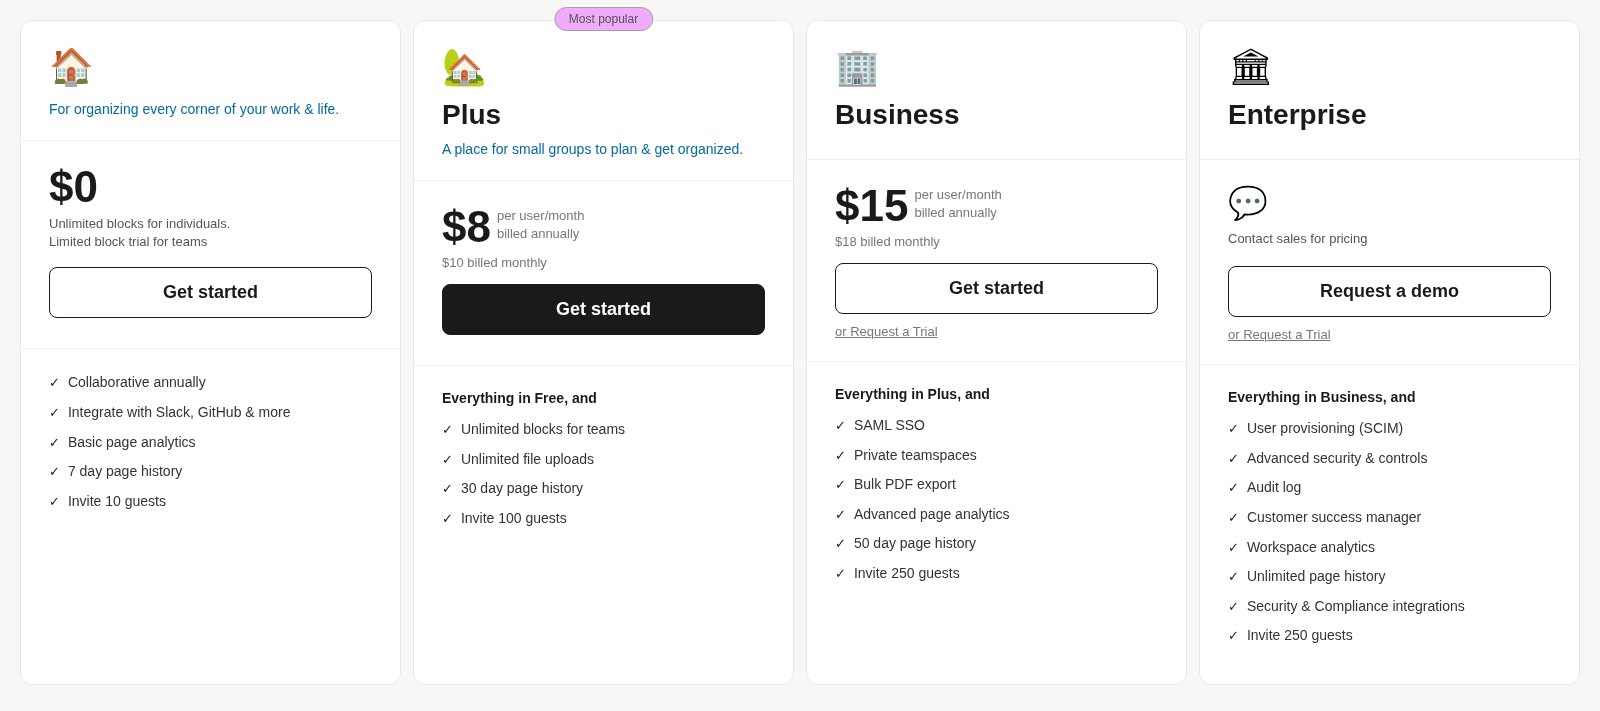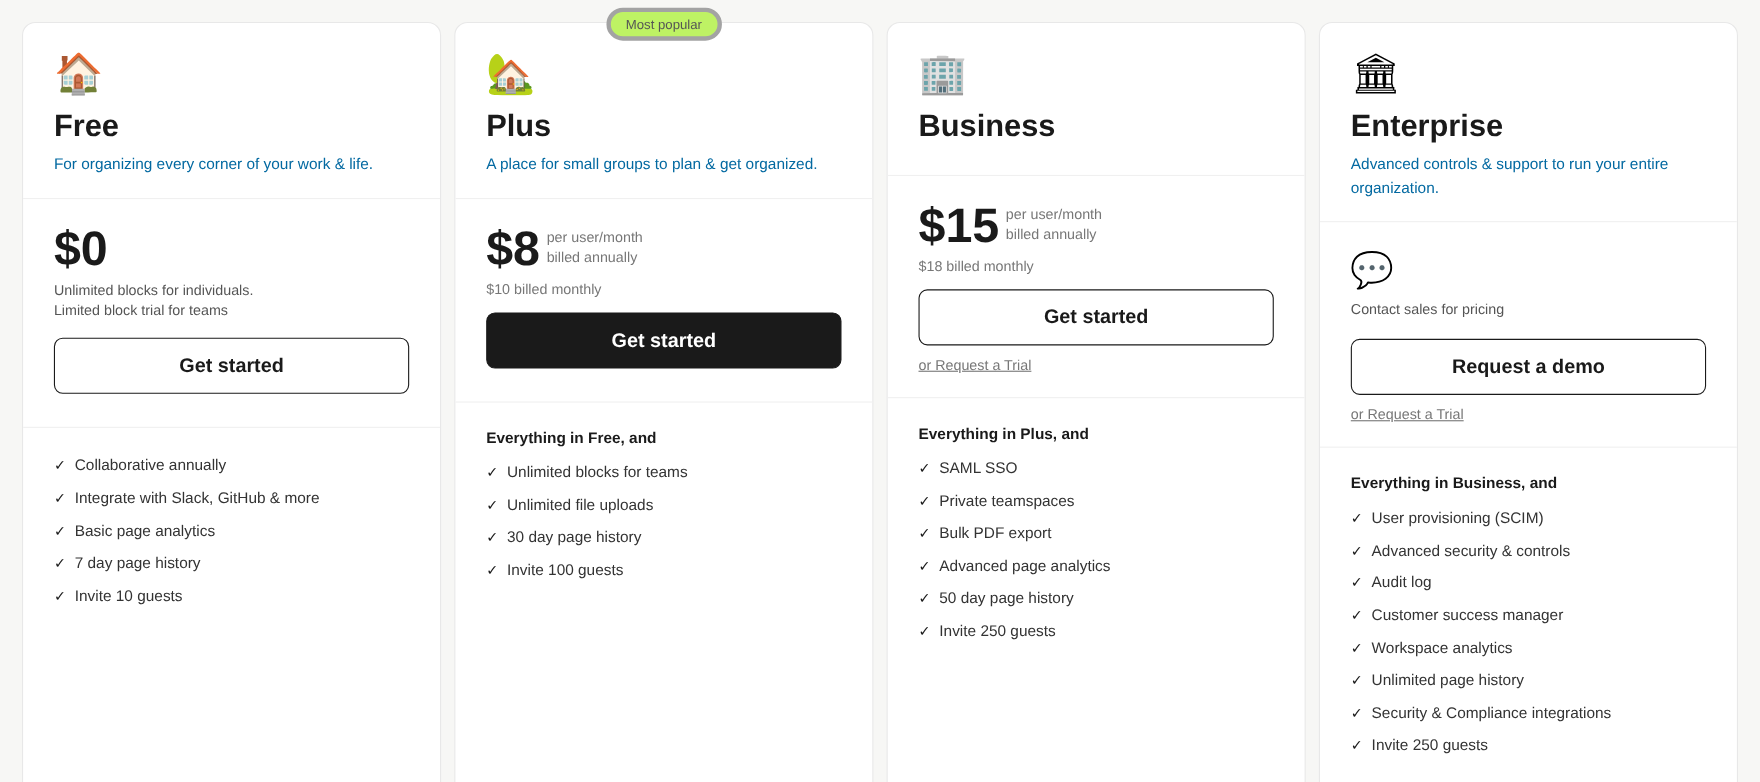--- a/index.html
+++ b/index.html
@@ -27,22 +27,22 @@
       border: 1px solid #e8e8e8;
     }
     .plan-card.popular {
       border: 1px solid #e8e8e8;
     }
     .most-popular-badge {
       position: absolute;
       top: -14px;
       left: 50%;
       transform: translateX(-50%);
-      background: #bef264;
-      border: 4px solid #a3a3a3;
+      background: #f0abfc;
+      border: 1px solid #a3a3a3;
       border-radius: 20px;
       padding: 4px 14px;
       font-size: 12px;
       color: #555;
       white-space: nowrap;
       z-index: 10;
     }
     .card-header {
       padding: 28px 28px 20px;
       border-bottom: 1px solid #f0f0f0;
@@ -155,21 +155,20 @@
       flex-shrink: 0;
     }
   </style>
 </head>
 <body>
 
 <div class="pricing-grid">
 <div class="plan-card">
     <div class="card-header">
       <span class="plan-icon">🏠</span>
-      <div class="plan-name">Free</div>
       <div class="plan-description">For organizing every corner of your work &amp; life.</div>
     </div>
 
       <div class="card-pricing">
         <div class="price-row">
           <span class="price-amount">$0</span>
         </div>
         <div class="price-subtitle" style="white-space:pre-line">Unlimited blocks for individuals.
 Limited block trial for teams</div>
         <div style="margin-top:16px;">
@@ -298,21 +297,20 @@
       <div class="feature-item">
         <span class="feature-check">✓</span>
         <span>Invite 250 guests</span>
       </div>
     </div>
     </div>
     <div class="plan-card">
     <div class="card-header">
       <span class="plan-icon">🏛</span>
       <div class="plan-name">Enterprise</div>
-      <div class="plan-description">Advanced controls &amp; support to run your entire organization.</div>
     </div>
 
       <div class="card-pricing">
         <span class="chat-icon">💬</span>
         <div class="price-subtitle">Contact sales for pricing</div>
         <div style="margin-top:18px;">
           <button class="cta-button outline">Request a demo</button>
           <a class="request-trial-link">or Request a Trial</a>
         </div>
       </div>

